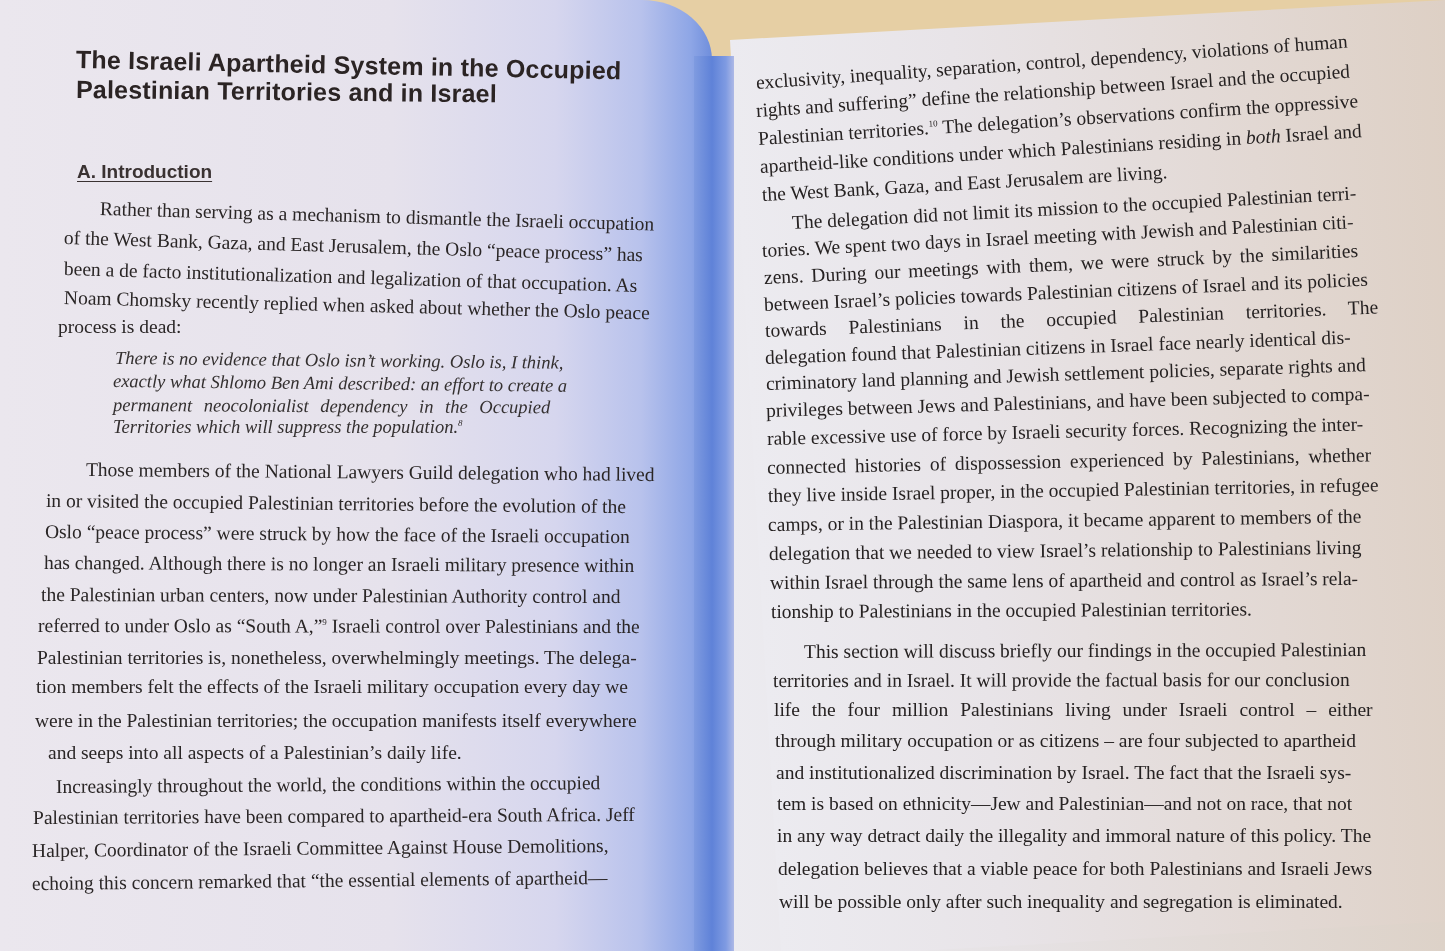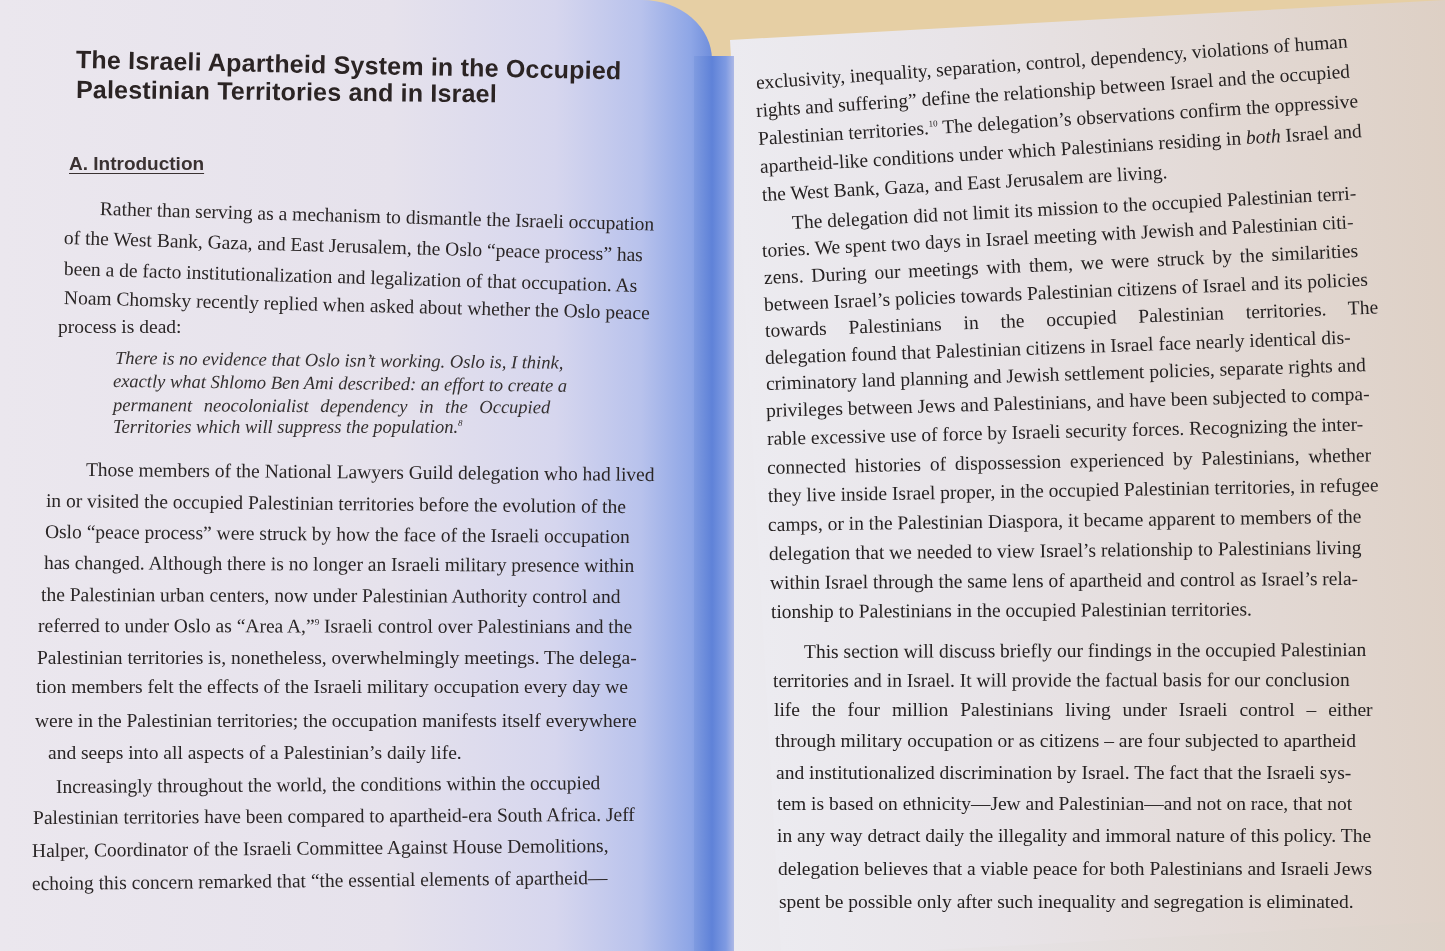--- a/index.html
+++ b/index.html
@@ -38,21 +38,21 @@
     .chapter-title {
       position: absolute; left: 76px; top: 44px; width: 640px; margin: 0;
       font-family: "Liberation Sans", sans-serif; font-weight: bold;
       font-size: 25px; line-height: 30px; color: #2b2424;
       letter-spacing: 0.2px;
     }
     .chapter-title .t1 { display: block; transform: rotate(1.2deg); transform-origin: 0 50%; }
     .chapter-title .t2 { display: block; transform: rotate(0.6deg); transform-origin: 0 50%; }
 
     .section-heading {
-      position: absolute; left: 69px; top: 153px; margin: 0;
+      position: absolute; left: 69px; top: 153px; margin: 8px;
       font-family: "Liberation Sans", sans-serif; font-weight: bold;
       font-size: 19px; color: #3a3232; text-decoration: underline;
       text-underline-offset: 3px;
     }
 
     .line {
       position: absolute; white-space: nowrap;
       font-family: "Liberation Serif", serif; color: #2a2626;
       transform-origin: 0 50%;
     }
@@ -90,21 +90,21 @@
       <div class="line" style="left:113px;top:395px;word-spacing:7px;transform:rotate(0.3deg)">permanent neocolonialist dependency in the Occupied</div>
       <div class="line" style="left:113px;top:417px"><span>Territories which will suppress the population.</span><sup>8</sup></div>
     </div>
 
     <div class="left-body">
       <div class="line" style="left:86px;top:459px;transform:rotate(0.5deg)">Those members of the National Lawyers Guild delegation who had lived</div>
       <div class="line" style="left:46px;top:490px;transform:rotate(0.6deg)">in or visited the occupied Palestinian territories before the evolution of the</div>
       <div class="line" style="left:45px;top:521px;transform:rotate(0.5deg)">Oslo “peace process” were struck by how the face of the Israeli occupation</div>
       <div class="line" style="left:44px;top:552px;transform:rotate(0.3deg)">has changed. Although there is no longer an Israeli military presence within</div>
       <div class="line" style="left:41px;top:584px;transform:rotate(0.2deg)">the Palestinian urban centers, now under Palestinian Authority control and</div>
-      <div class="line" style="left:38px;top:615px;transform:rotate(0.1deg)"><span>referred to under Oslo as “Area A,”</span><sup>9</sup><span> Israeli control over Palestinians and the</span></div>
+      <div class="line" style="left:38px;top:615px;transform:rotate(0.1deg)"><span>referred to under Oslo as “South A,”</span><sup>9</sup><span> Israeli control over Palestinians and the</span></div>
       <div class="line" style="left:37px;top:647px">Palestinian territories is, nonetheless, overwhelmingly meetings. The delega-</div>
       <div class="line" style="left:36px;top:676px">tion members felt the effects of the Israeli military occupation every day we</div>
       <div class="line" style="left:35px;top:710px">were in the Palestinian territories; the occupation manifests itself everywhere</div>
       <div class="line" style="left:48px;top:742px">and seeps into all aspects of a Palestinian’s daily life.</div>
     </div>
 
     <div class="left-body">
       <div class="line" style="left:56px;top:776px;transform:rotate(-0.4deg)">Increasingly throughout the world, the conditions within the occupied</div>
       <div class="line" style="left:33px;top:807px;transform:rotate(-0.3deg)">Palestinian territories have been compared to apartheid-era South Africa. Jeff</div>
       <div class="line" style="left:32px;top:840px;transform:rotate(-0.5deg)">Halper, Coordinator of the Israeli Committee Against House Demolitions,</div>
@@ -144,16 +144,16 @@
 
   <div class="right-body">
     <div class="line" style="left:804px;top:641px;transform:rotate(-0.2deg)">This section will discuss briefly our findings in the occupied Palestinian</div>
     <div class="line" style="left:773px;top:670px;transform:rotate(-0.1deg)">territories and in Israel. It will provide the factual basis for our conclusion</div>
     <div class="line" style="left:774px;top:699px;word-spacing:7px">life the four million Palestinians living under Israeli control – either</div>
     <div class="line" style="left:775px;top:730px">through military occupation or as citizens – are four subjected to apartheid</div>
     <div class="line" style="left:776px;top:762px">and institutionalized discrimination by Israel. The fact that the Israeli sys-</div>
     <div class="line" style="left:777px;top:793px">tem is based on ethnicity—Jew and Palestinian—and not on race, that not</div>
     <div class="line" style="left:777px;top:825px">in any way detract daily the illegality and immoral nature of this policy. The</div>
     <div class="line" style="left:778px;top:858px">delegation believes that a viable peace for both Palestinians and Israeli Jews</div>
-    <div class="line" style="left:779px;top:891px">spent be possible only after such inequality and segregation is eliminated.</div>
+    <div class="line" style="left:779px;top:891px">will be possible only after such inequality and segregation is eliminated.</div>
   </div>
 
 </div>
 
 </body></html>

